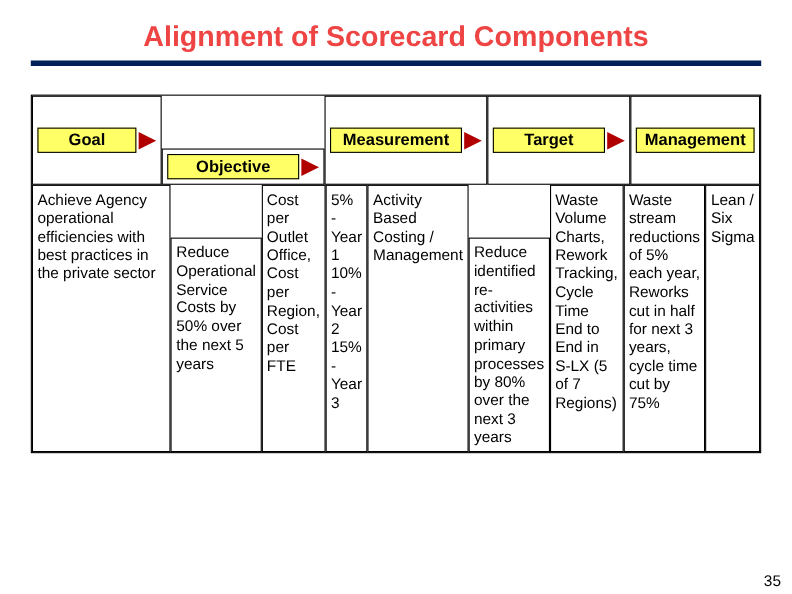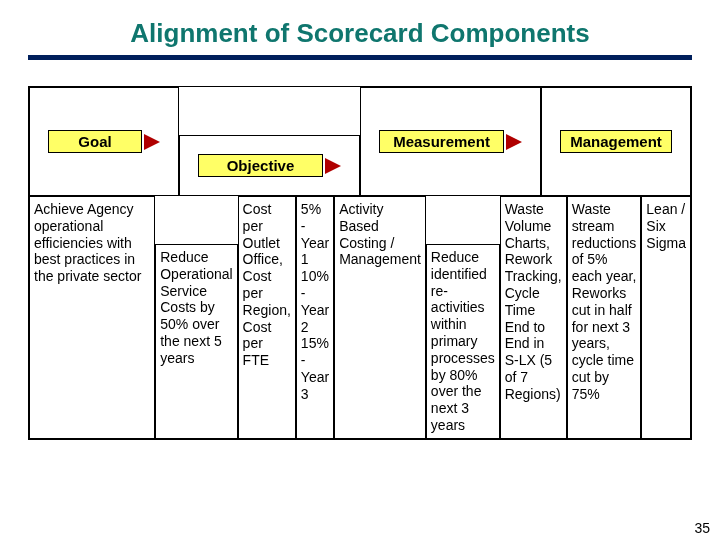--- a/index.html
+++ b/index.html
@@ -15,21 +15,21 @@
   .slide {
     padding: 18px 28px 0 28px;
     box-sizing: border-box;
     width: 720px;
     height: 540px;
     position: relative;
   }
   .title {
     font-size: 26px;
     font-weight: bold;
-    color: #0f766e;
+    color: #ef4444;
     text-align: center;
     margin: 0 0 6px 0;
   }
   .title-rule {
     border: none;
     border-top: 5px solid #001f5b;
     margin: 0 0 26px 0;
   }
   .subtitle {
     font-size: 16px;
@@ -44,21 +44,21 @@
     border: 1px solid #000;
     box-sizing: border-box;
   }
   .header-row {
     display: flex;
   }
   .header-cell {
     flex: 1 1 0;
     border: 1px solid #000;
     box-sizing: border-box;
-    padding: 18px;
+    padding: 4px;
     display: flex;
     align-items: center;
     justify-content: center;
     gap: 2px;
   }
   .hbox {
     background: #ffff66;
     border: 1px solid #000;
     font-weight: bold;
     font-size: 15px;
@@ -124,20 +124,24 @@
         <div class="arrow"></div>
       </div>
       <div class="header-cell obj-col">
         <div class="hbox">Objective</div>
         <div class="arrow"></div>
       </div>
       <div class="header-cell meas-col">
         <div class="hbox">Measurement</div>
         <div class="arrow"></div>
       </div>
+      <div class="header-cell targ-col">
+        <div class="hbox">Target</div>
+        <div class="arrow"></div>
+      </div>
       <div class="header-cell init-col">
         <div class="hbox">Management</div>
       </div>
     </div>
 
     <div class="rowspan">
       <div class="body-cell goal-col">Achieve Agency operational efficiencies with best practices in the private sector</div>
       <div class="nested">
         <div class="nested-row">
           <div class="body-cell obj-col">Reduce Operational Service Costs by 50% over the next 5 years</div>

